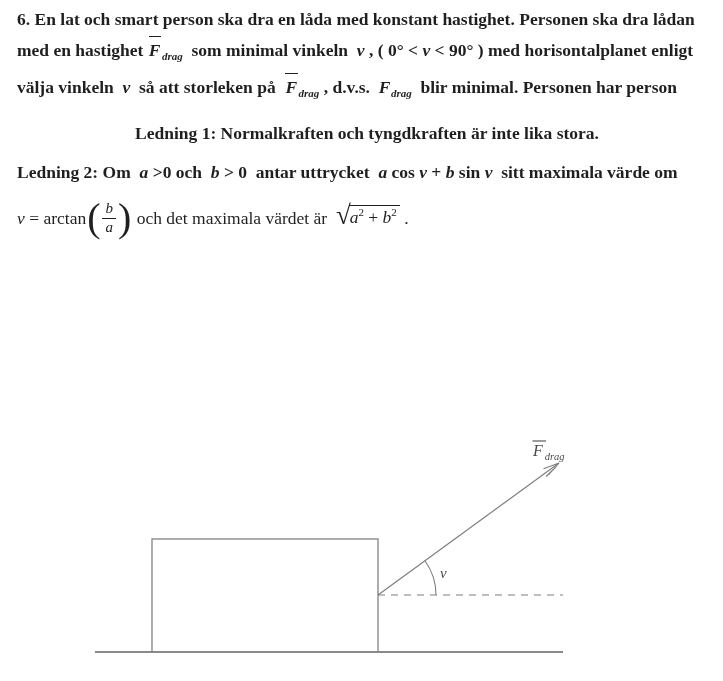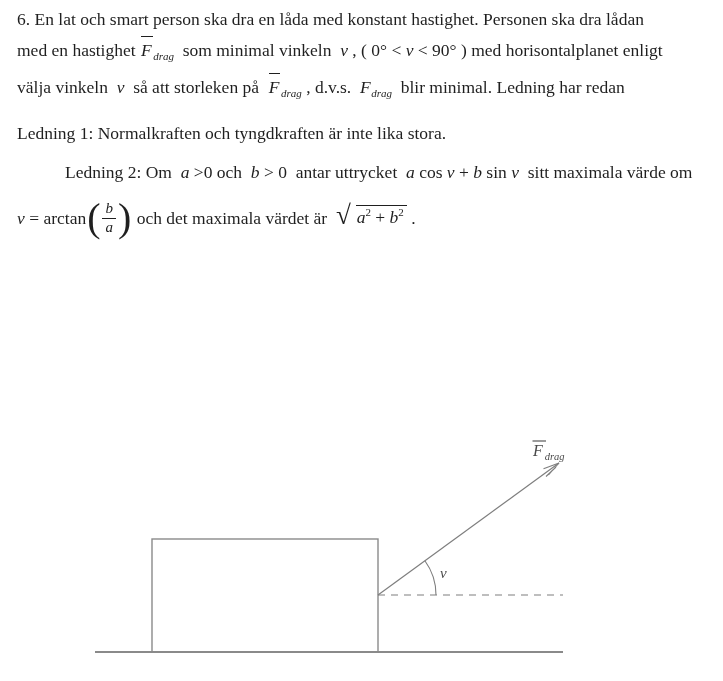--- a/index.html
+++ b/index.html
@@ -4,52 +4,52 @@
 <style>
   html,body{margin:0;padding:0;}
   body{
     width:723px;height:681px;background:#ffffff;position:relative;overflow:hidden;
     font-family:"Liberation Serif", serif;color:#1f1f1f;
   }
   .textblock{
     position:absolute;left:17px;top:4px;width:700px;
     font-size:17.5px;line-height:31px;
   }
-  .line{white-space:pre;}
+  .line{white-space:pre;font-weight:bold;}
   .para{margin:0;}
-  .hint1{margin-top:9px;}
-  .hint2{margin-top:8px;margin-left:48px;}
+  .hint1{margin-top:9px;text-align:center;}
+  .hint2{margin-top:8px;}
   .it{font-style:italic;}
   .sup{font-size:11px;vertical-align:7px;font-style:normal;}
   .ssub{font-size:11px;font-style:italic;vertical-align:-4px;margin-left:0.5px;}
   .fbar{display:inline-block;}
   .fb{position:relative;display:inline-block;font-style:italic;padding:0 1px;}
   .fb .bar{position:absolute;top:1px;left:1px;right:0;height:0;border-top:1.3px solid #1f1f1f;}
   .formula{
     display:flex;align-items:center;white-space:pre;height:56px;margin-top:2px;
   }
   .bigparen{font-size:40px;line-height:0.85;font-weight:400;margin:0 1px;}
   .frac{display:inline-flex;flex-direction:column;align-items:center;
         font-size:15px;line-height:1.15;margin:0 1px;}
   .frac .num{padding:0 2px;font-style:italic;}
   .frac .den{border-top:1.2px solid #1f1f1f;padding:0 3px;font-style:italic;}
   .sqrt{display:inline-flex;align-items:flex-start;}
   .sqrt .rad{font-size:27px;line-height:1;margin-right:-2px;transform:translateY(-3px);}
-  .sqrt .content{border-top:1.3px solid #1f1f1f;padding:0 3px 0 1px;line-height:1.25;margin-left:7px;}
+  .sqrt .content{border-top:1.3px solid #1f1f1f;padding:0 3px 0 1px;line-height:1.25;}
   .diagram-wrap{position:absolute;left:0;top:420px;width:723px;height:261px;}
   .diagram-wrap svg{display:block;}
 </style>
 </head>
 <body>
 
 <div class="textblock">
   <div class="para">
       <div class="line"><span>6. En lat och smart person ska dra en låda med konstant hastighet. Personen ska dra lådan</span></div>
       <div class="line"><span>med en hastighet </span><span class="fbar"><span class="fb">F<span class="bar"></span></span><span class="ssub">drag</span></span><span>  som minimal vinkeln  </span><span class="it">v</span><span> , ( 0° &lt; </span><span class="it">v</span><span> &lt; 90° ) med horisontalplanet enligt</span></div>
-      <div class="line"><span>välja vinkeln  </span><span class="it">v</span><span>  så att storleken på  </span><span class="fbar"><span class="fb">F<span class="bar"></span></span><span class="ssub">drag</span></span><span> , d.v.s.  </span><span><span class="it">F</span><span class="ssub">drag</span></span><span>  blir minimal. Ledning har redan</span></div>
+      <div class="line"><span>välja vinkeln  </span><span class="it">v</span><span>  så att storleken på  </span><span class="fbar"><span class="fb">F<span class="bar"></span></span><span class="ssub">drag</span></span><span> , d.v.s.  </span><span><span class="it">F</span><span class="ssub">drag</span></span><span>  blir minimal. Personen har person</span></div>
     </div>
   <div class="para hint1">
       <div class="line"><span>Ledning 1: Normalkraften och tyngdkraften är inte lika stora.</span></div>
     </div>
   <div class="para hint2">
       <div class="line"><span>Ledning 2: Om  </span><span class="it">a</span><span> &gt;0 och  </span><span class="it">b</span><span> &gt; 0  antar uttrycket  </span><span class="it">a</span><span> cos </span><span class="it">v</span><span> + </span><span class="it">b</span><span> sin </span><span class="it">v</span><span>  sitt maximala värde om</span></div>
     </div>
   <div class="formula"><span class="it">v</span><span> = arctan</span><span class="bigparen">(</span><span class="frac"><span class="num">b</span><span class="den">a</span></span><span class="bigparen">)</span><span> och det maximala värdet är  </span><span class="sqrt"><span class="rad">√</span><span class="content"><span class="it">a</span><span class="sup">2</span><span> + </span><span class="it">b</span><span class="sup">2</span></span></span><span> .</span></div>
 </div>
 

